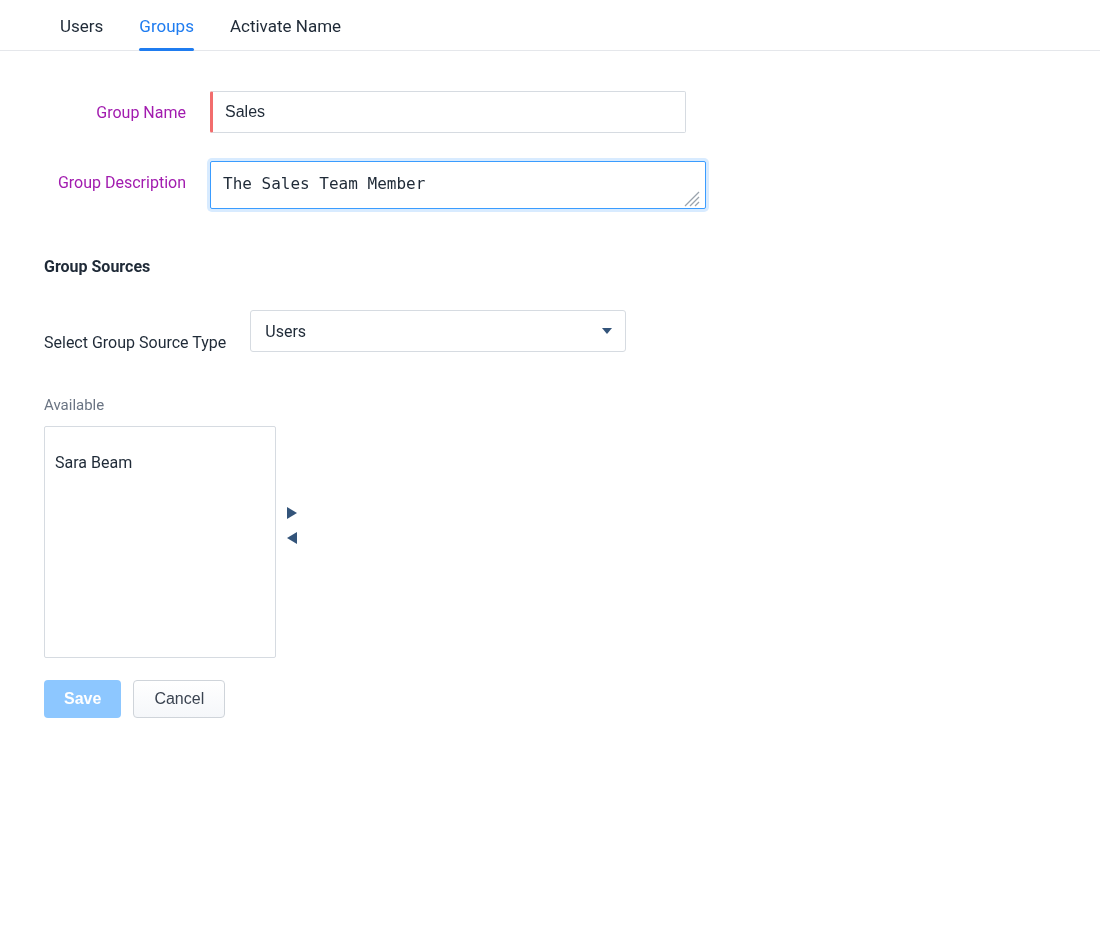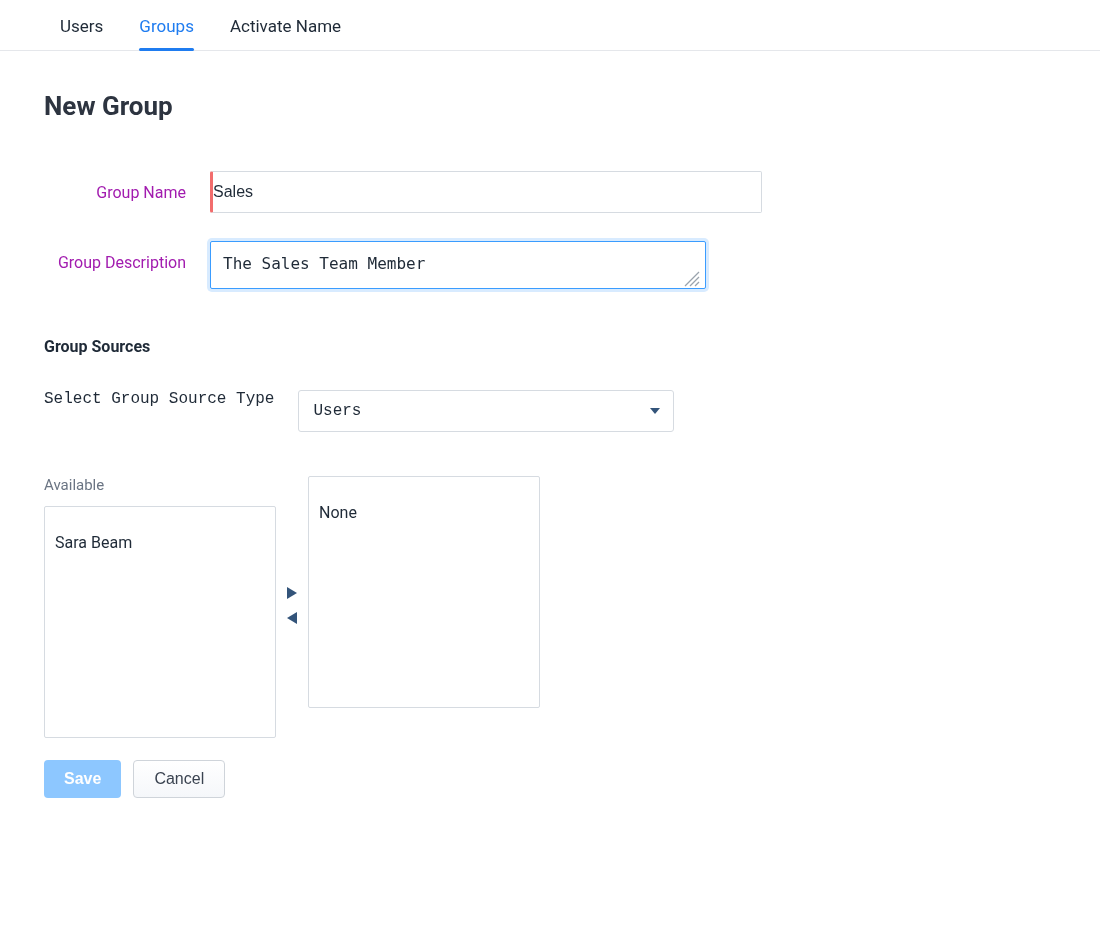--- a/index.html
+++ b/index.html
@@ -6,26 +6,26 @@
     html, body { width: 1100px; height: 946px; background: #fff; font-family: -apple-system, BlinkMacSystemFont, "Segoe UI", Roboto, "Helvetica Neue", Arial, sans-serif; color: #1f2a37; }
     .tabs { display: flex; align-items: center; gap: 36px; padding: 16px 60px 0 60px; border-bottom: 1px solid #e5e7eb; }
     .tab { font-size: 17px; color: #1f2a37; padding-bottom: 14px; cursor: pointer; position: relative; }
     .tab.active { color: #1f7cf0; }
     .tab.active::after { content: ""; position: absolute; left: 0; right: 0; bottom: -1px; height: 3px; background: #1f7cf0; border-radius: 2px; }
     .content { padding: 40px 60px 60px 44px; }
     .page-title { font-size: 26px; font-weight: 700; color: #2d3440; margin-bottom: 50px; }
     .form-row { display: flex; align-items: center; margin-bottom: 28px; }
     .form-label { width: 166px; text-align: right; padding-right: 24px; font-size: 16px; color: #a21caf; }
     .input-wrap { position: relative; }
-    .text-input { width: 552px; height: 42px; border: 1px solid #d6dbe1; border-radius: 2px; padding: 0 0; font-size: 16px; color: #1f2a37; outline: none; }
+    .text-input { width: 476px; height: 42px; border: 1px solid #d6dbe1; border-radius: 2px; padding: 0 12px; font-size: 16px; color: #1f2a37; outline: none; }
     .text-input.required { border-left: 3px solid #f26d6d; }
     .textarea-input { width: 496px; height: 48px; border: 1px solid #3a9cff; border-radius: 2px; padding: 12px; font-size: 16px; color: #1f2a37; outline: none; resize: none; box-shadow: 0 0 0 3px rgba(58,156,255,0.2); }
     .resize-handle { position: absolute; right: 6px; bottom: 6px; width: 18px; height: 18px; pointer-events: none; }
     .section-title { font-size: 16px; font-weight: 700; color: #1f2a37; margin-top: 44px; margin-bottom: 34px; }
-    .source-row { display: flex; align-items: flex-start; margin-bottom: 44px; font-family: Liberation Mono, monospace; }
+    .source-row { display: flex; align-items: flex-end; margin-bottom: 44px; }
     .source-label { font-size: 16px; color: #1f2a37; margin-right: 24px; }
     .select-wrap { position: relative; }
     .select-field { width: 376px; height: 42px; border: 1px solid #d6dbe1; border-radius: 3px; padding: 0 34px 0 14px; font-size: 16px; display: flex; align-items: center; cursor: pointer; background: #fff; }
     .select-caret { position: absolute; right: 14px; top: 50%; transform: translateY(-50%); pointer-events: none; }
     .dual-list { display: flex; align-items: flex-start; gap: 4px; }
     .list-col { display: flex; flex-direction: column; }
     .list-title { font-size: 15px; color: #6a7483; margin-bottom: 12px; }
     .list-box { width: 232px; height: 232px; border: 1px solid #d6dbe1; border-radius: 2px; padding: 12px 10px; font-size: 16px; overflow: auto; }
     .list-item { padding: 2px 0; cursor: pointer; margin-top: 12px; }
     .mover { display: flex; flex-direction: column; justify-content: center; align-items: center; height: 262px; gap: 6px; padding: 0 4px; width: 24px; }
@@ -38,21 +38,20 @@
 </head>
 <body>
 
 <div class="tabs">
   <div class="tab">Users</div>
   <div class="tab active">Groups</div>
   <div class="tab">Activate Name</div>
 </div>
 
 <div class="content">
-  <h1 class="page-title">New Group</h1>
 
   <div class="form-row">
     <div class="form-label">Group Name</div>
     <div class="input-wrap">
       <input class="text-input required" type="text" value="Sales" style="">
     </div>
   </div>
 
   <div class="form-row" style="align-items:flex-start;">
     <div class="form-label" style="padding-top:12px;">Group Description</div>
@@ -95,23 +94,20 @@
           </svg>
       </button>
       <button aria-label="move left">
         <svg width="10" height="12" viewBox="0 0 10 12">
             <path d="M10 0 L0 6 L10 12 Z" fill="#33547a"></path>
           </svg>
       </button>
     </div>
 
     <div class="list-col">
-      <div class="list-box">
-        <div class="list-item">None</div>
-      </div>
     </div>
   </div>
 
   <div class="buttons">
     <button class="btn btn-primary">Save</button>
     <button class="btn btn-secondary">Cancel</button>
   </div>
 </div>
 
 </body></html>

